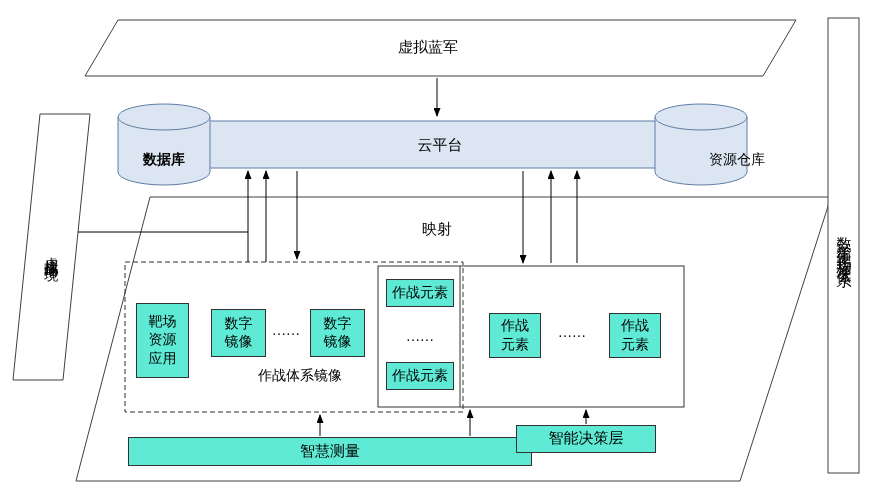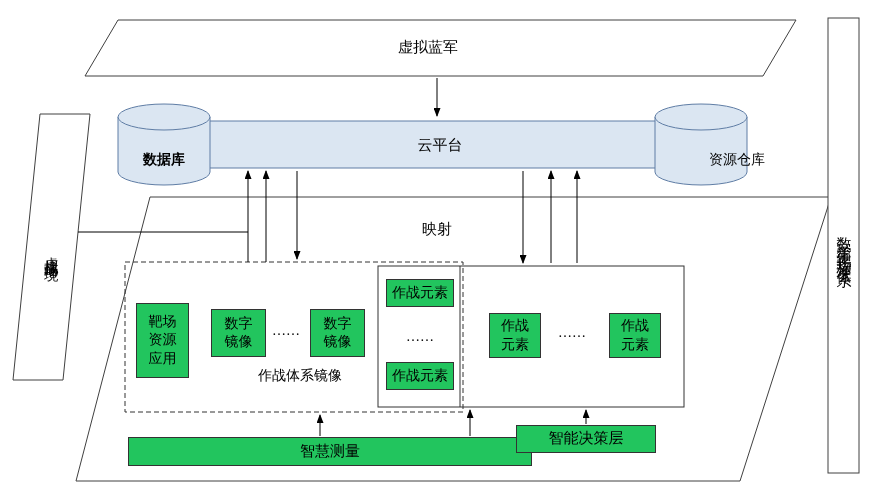--- a/index.html
+++ b/index.html
@@ -22,21 +22,21 @@
     pointer-events:none;
   }
   .box{
     position:absolute;
     display:flex;align-items:center;justify-content:center;
     text-align:center;
     font-size:14px;
     line-height:1.3;
     white-space:pre-line;
     border:1px solid #333;
-    background:#22c55e;
+    background:#5eead4;
     box-sizing:border-box;
   }
   .vert{
     writing-mode:vertical-rl;
     text-orientation:upright;
     letter-spacing:4px;
     font-size:15px;
   }
 </style>
 </head>

